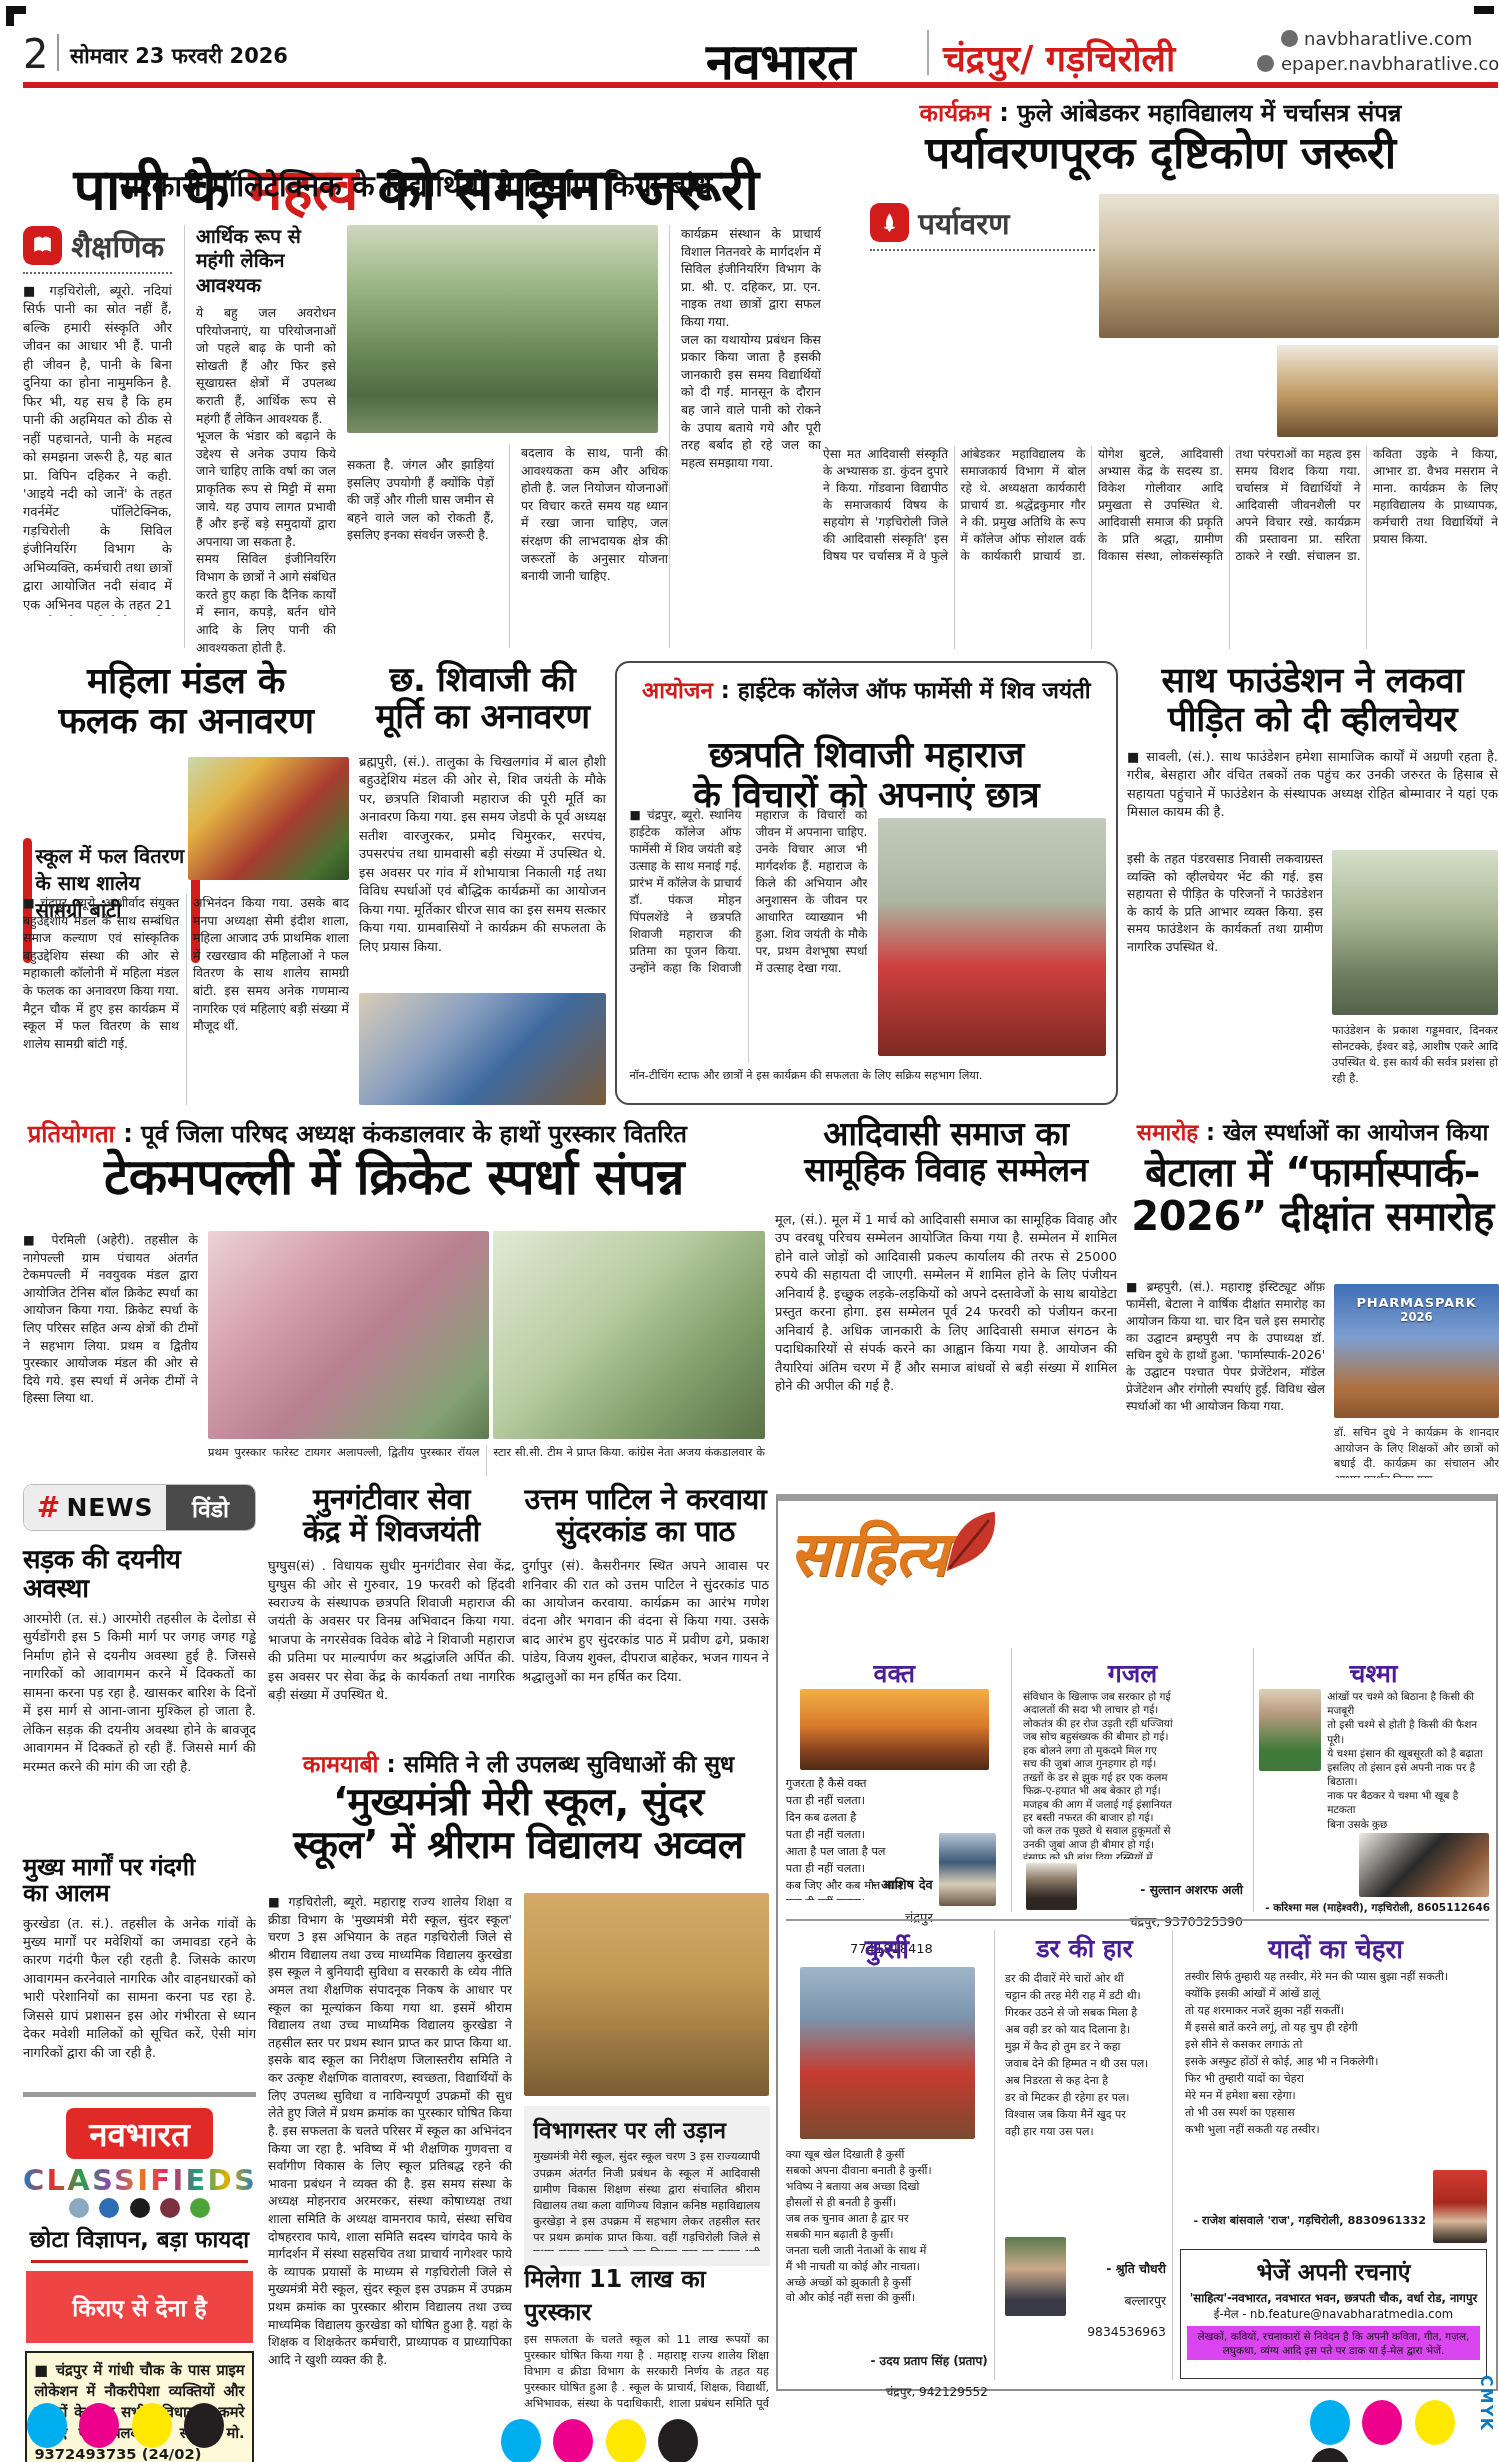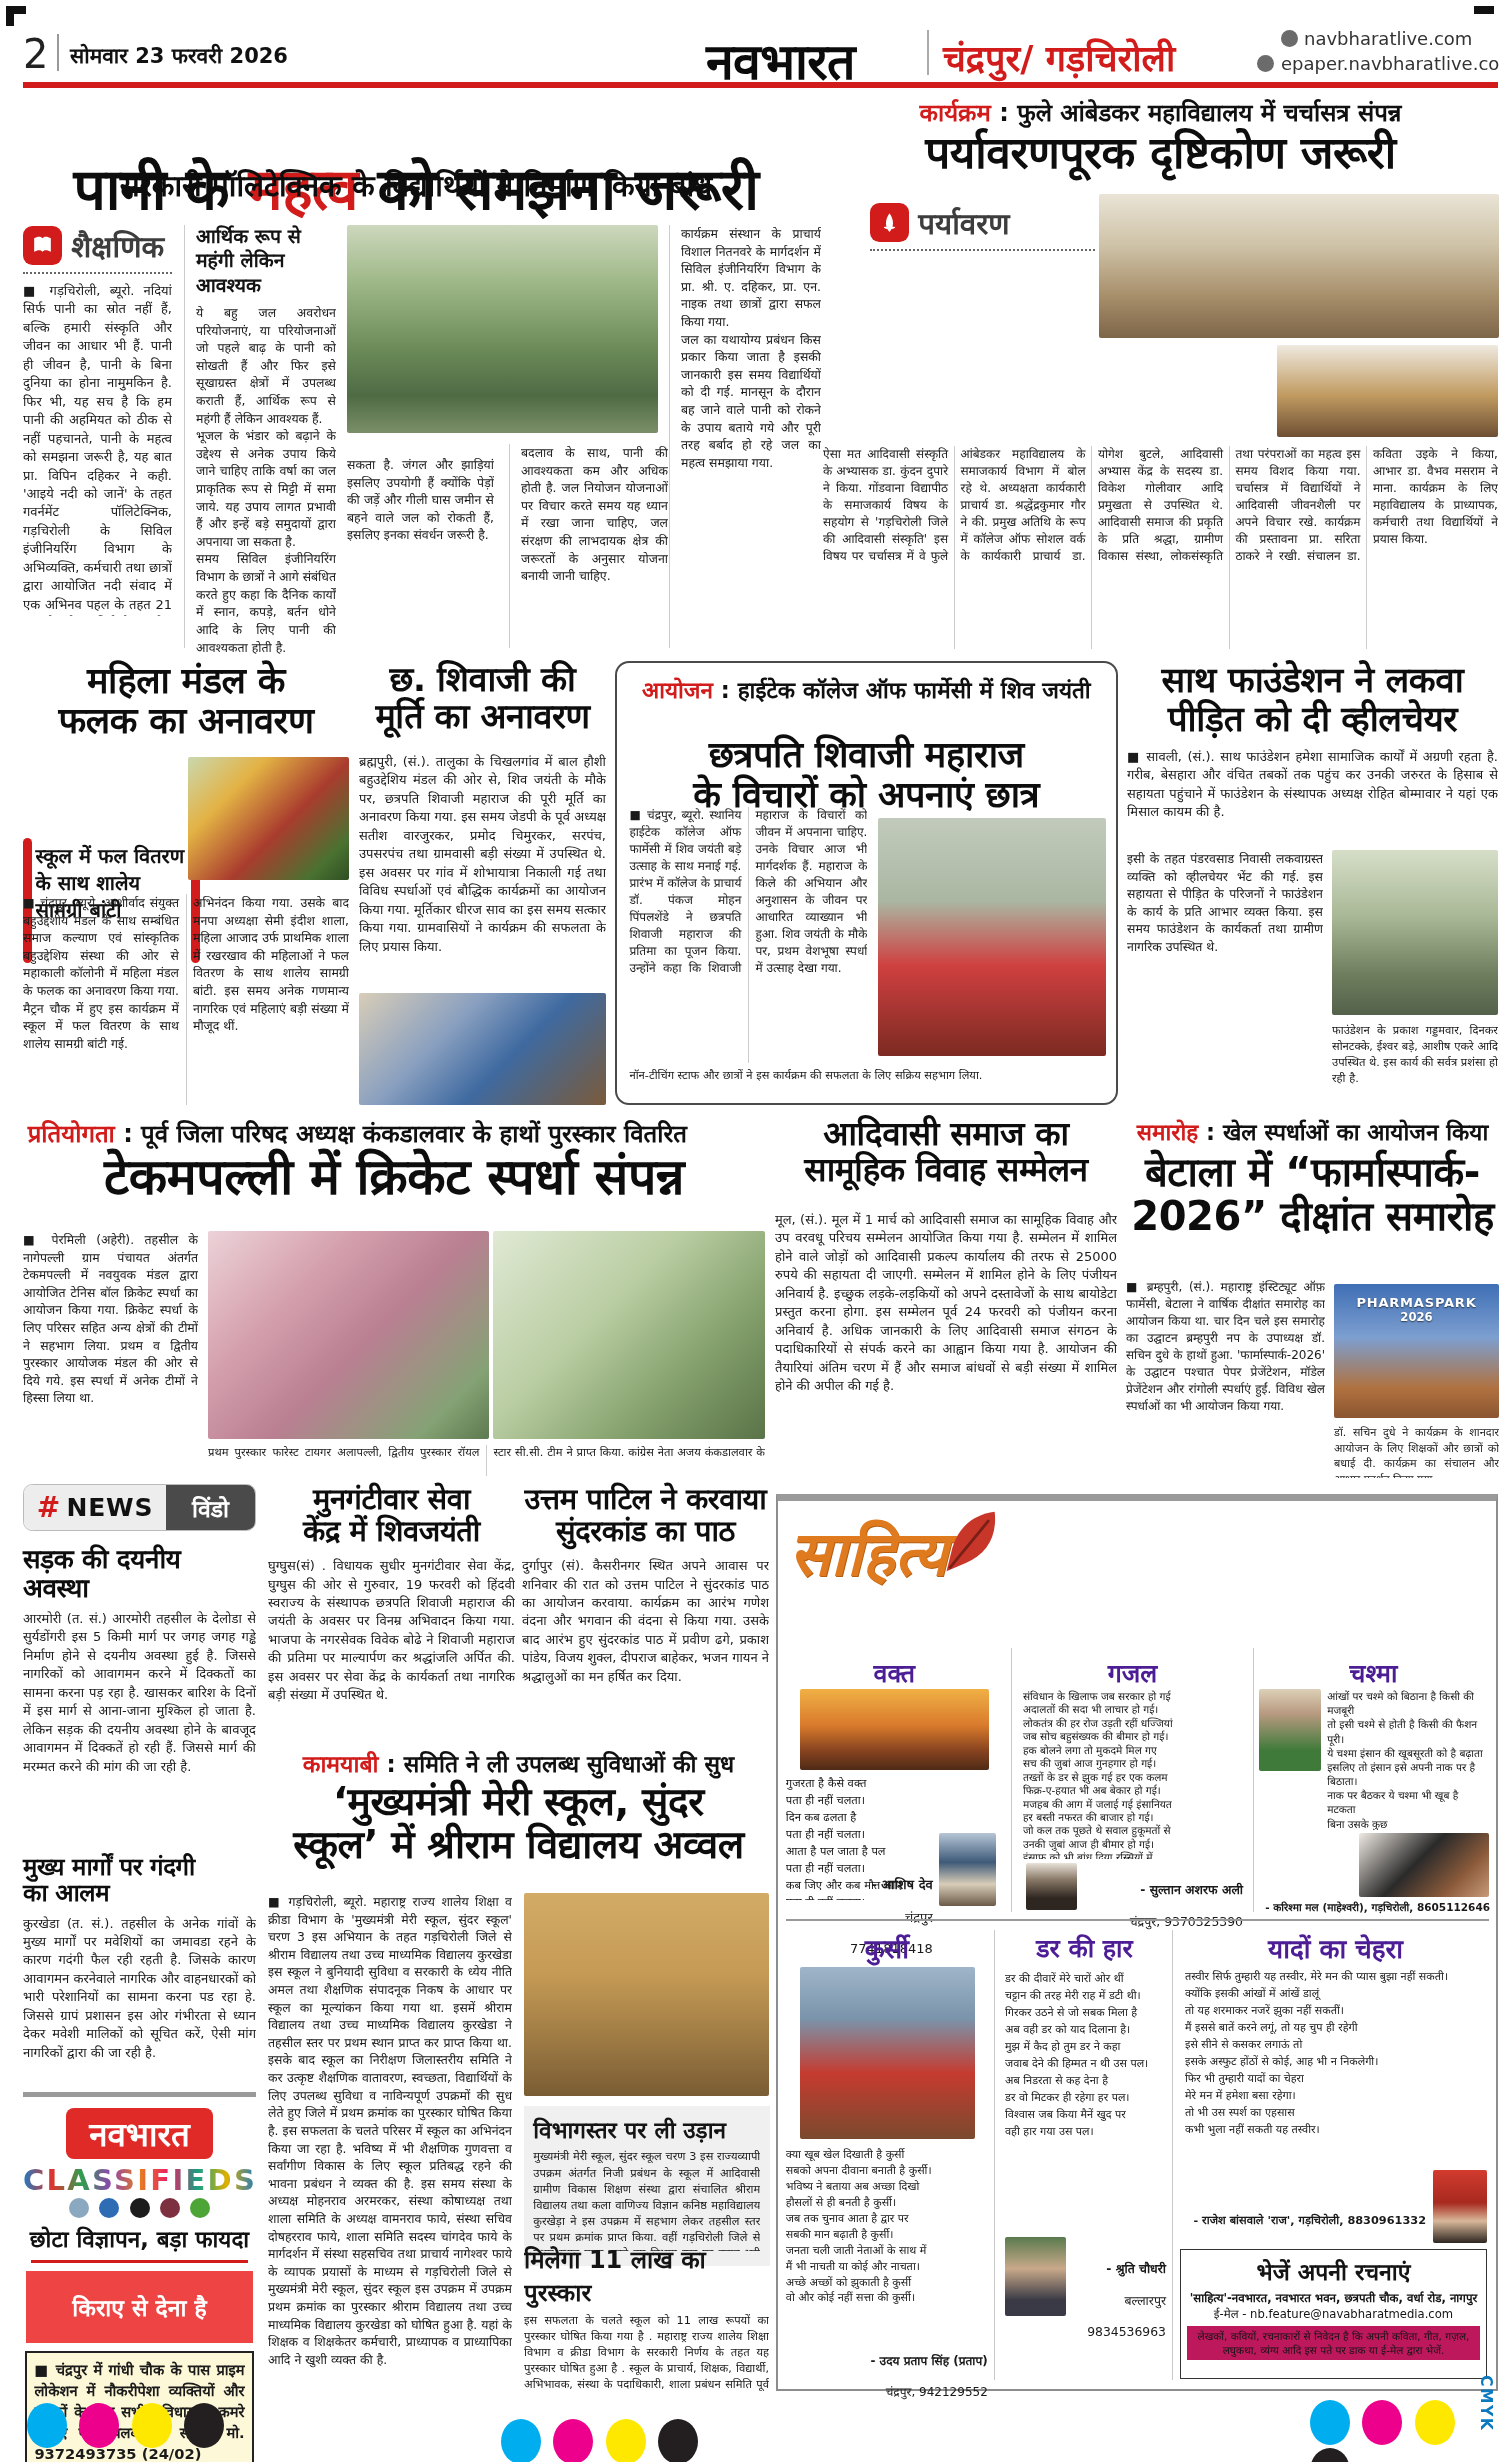--- a/index.html
+++ b/index.html
@@ -228,21 +228,21 @@
       <span class="kl">कामयाबी</span><span> : समिति ने ली उपलब्ध सुविधाओं की सुध</span>
     </div>
     <div class="hl abs" style="left:0;top:34px;width:501px;font-size:39px;">‘मुख्यमंत्री मेरी स्कूल, सुंदर
 स्कूल’ में श्रीराम विद्यालय अव्वल</div>
     <div class="bt abs" style="left:0;top:146px;width:244px;height:520px;font-size:12.4px;">■ गड़चिरोली, ब्यूरो. महाराष्ट्र राज्य शालेय शिक्षा व क्रीडा विभाग के 'मुख्यमंत्री मेरी स्कूल, सुंदर स्कूल' चरण 3 इस अभियान के तहत गड़चिरोली जिले से श्रीराम विद्यालय तथा उच्च माध्यमिक विद्यालय कुरखेडा इस स्कूल ने बुनियादी सुविधा व सरकारी के ध्येय नीति अमल तथा शैक्षणिक संपादनूक निकष के आधार पर स्कूल का मूल्यांकन किया गया था. इसमें श्रीराम विद्यालय तथा उच्च माध्यमिक विद्यालय कुरखेडा ने तहसील स्तर पर प्रथम स्थान प्राप्त कर प्राप्त किया था. इसके बाद स्कूल का निरीक्षण जिलास्तरीय समिति ने कर उत्कृष्ट शैक्षणिक वातावरण, स्वच्छता, विद्यार्थियों के लिए उपलब्ध सुविधा व नाविन्यपूर्ण उपक्रमों की सुध लेते हुए जिले में प्रथम क्रमांक का पुरस्कार घोषित किया है. इस सफलता के चलते परिसर में स्कूल का अभिनंदन किया जा रहा है. भविष्य में भी शैक्षणिक गुणवत्ता व सर्वांगीण विकास के लिए स्कूल प्रतिबद्ध रहने की भावना प्रबंधन ने व्यक्त की है. इस समय संस्था के अध्यक्ष मोहनराव अरमरकर, संस्था कोषाध्यक्ष तथा शाला समिति के अध्यक्ष वामनराव फाये, संस्था सचिव दोषहरराव फाये, शाला समिति सदस्य चांगदेव फाये के मार्गदर्शन में संस्था सहसचिव तथा प्राचार्य नागेश्वर फाये के व्यापक प्रयासों के माध्यम से गड़चिरोली जिले से मुख्यमंत्री मेरी स्कूल, सुंदर स्कूल इस उपक्रम में उपक्रम प्रथम क्रमांक का पुरस्कार श्रीराम विद्यालय तथा उच्च माध्यमिक विद्यालय कुरखेडा को घोषित हुआ है. यहां के शिक्षक व शिक्षकेतर कर्मचारी, प्राध्यापक व प्राध्यापिका आदि ने खुशी व्यक्त की है.</div>
     <div class="ph abs" style="left:256px;top:146px;width:245px;height:203px;background:linear-gradient(180deg,#d2ab67 0%,#c59a55 40%,#9a7742 75%,#7a5c34 100%);"></div>
     <div class="subbox abs" style="left:256px;top:359px;width:227px;height:144px;">
       <div style="font-size:22.5px;font-weight:800;">विभागस्तर पर ली उड़ान</div>
       <div class="bt" style="margin-top:4.7px;height:102px;font-size:11.3px;">मुख्यमंत्री मेरी स्कूल, सुंदर स्कूल चरण 3 इस राज्यव्यापी उपक्रम अंतर्गत निजी प्रबंधन के स्कूल में आदिवासी ग्रामीण विकास शिक्षण संस्था द्वारा संचालित श्रीराम विद्यालय तथा कला वाणिज्य विज्ञान कनिष्ठ महाविद्यालय कुरखेड़ा ने इस उपक्रम में सहभाग लेकर तहसील स्तर पर प्रथम क्रमांक प्राप्त किया. वहीं गड़चिरोली जिले से प्रथम स्थान प्राप्त करते हुए विभाग स्तर पर उड़ान भरी है.</div>
     </div>
-    <div class="abs" style="left:256px;top:495px;width:245px;height:152px;overflow:hidden;">
+    <div class="abs" style="left:256px;top:514px;width:245px;height:152px;overflow:hidden;">
       <div style="font-size:24px;font-weight:800;">मिलेगा 11 लाख का पुरस्कार</div>
       <div class="bt" style="margin-top:4.7px;height:115px;font-size:11.3px;">इस सफलता के चलते स्कूल को 11 लाख रूपयों का पुरस्कार घोषित किया गया है . महाराष्ट्र राज्य शालेय शिक्षा विभाग व क्रीडा विभाग के सरकारी निर्णय के तहत यह पुरस्कार घोषित हुआ है . स्कूल के प्राचार्य, शिक्षक, विद्यार्थी, अभिभावक, संस्था के पदाधिकारी, शाला प्रबंधन समिति पूर्व विद्यार्थी संघ आदि के संयुक्त प्रयासों से यह सफलता प्राप्त हुई है .</div>
     </div>
   </div>
 
   <div class="abs" style="left:776px;top:1494px;width:722px;height:897px;border:2.3px solid #8d8d8d;border-top:7.8px solid #9a9a9a;box-sizing:border-box;">
     <div class="abs" style="left:11.6px;top:9.3px;width:213px;height:140px;">
       <span style="font-size:61px;font-weight:800;font-style:italic;color:#e07a1f;text-shadow:0.8px 0.8px 0 #b55f12;">साहित्य</span>
       <svg class="abs" style="left:147px;top:-4.7px;" width="70" height="85" viewBox="0 0 24 30">
           <path fill="#c8362a" d="M20 2c-8 1-13 6-15 13l-2 8 7-3c7-3 11-9 10-18z"></path>
@@ -362,21 +362,21 @@
 मेरे मन में हमेशा बसा रहेगा।
 तो भी उस स्पर्श का एहसास
 कभी भुला नहीं सकती यह तस्वीर।</div>
     <div class="ph abs" style="left:655px;top:669px;width:54px;height:73px;background:linear-gradient(180deg,#d23b2e 0%,#a8291f 45%,#d8b89a 70%,#2e2620 100%);"></div>
     <div class="credit abs" style="left:407px;top:711px;width:241px;font-size:11.3px;">- राजेश बांसवाले 'राज', गड़चिरोली, 8830961332</div>
 
     <div class="abs" style="left:402px;top:748px;width:307px;height:130px;border:1.6px solid #333;box-sizing:border-box;text-align:center;padding-top:4.7px;">
       <div style="font-size:23px;font-weight:800;">भेजें अपनी रचनाएं</div>
       <div style="font-size:11.6px;font-weight:700;margin-top:3.1px;">'साहित्य'-नवभारत, नवभारत भवन, छत्रपती चौक, वर्धा रोड, नागपुर</div>
       <div style="font-size:11.6px;margin-top:1.6px;">ई-मेल - nb.feature@navabharatmedia.com</div>
-      <div style="font-size:10.5px;background:#be185d;margin:4.7px 6.2px 0 6.2px;padding:3.1px;">लेखकों, कवियों, रचनाकारों से निवेदन है कि अपनी कविता, गीत, गज़ल, लघुकथा, व्यंग्य आदि इस पते पर डाक या ई-मेल द्वारा भेजें.</div>
+      <div style="font-size:10.5px;background:#d946ef;margin:4.7px 6.2px 0 6.2px;padding:3.1px;">लेखकों, कवियों, रचनाकारों से निवेदन है कि अपनी कविता, गीत, गज़ल, लघुकथा, व्यंग्य आदि इस पते पर डाक या ई-मेल द्वारा भेजें.</div>
     </div>
   </div>
 
   <div class="abs" style="left:27px;top:2403px;">
     <span class="dot" style="background:#00aeef;"></span><span class="dot" style="background:#ec008c;"></span><span class="dot" style="background:#ffe800;"></span><span class="dot" style="background:#231f20;"></span>
   </div>
   <div class="abs" style="left:501px;top:2419px;">
     <span class="dot" style="background:#00aeef;"></span><span class="dot" style="background:#ec008c;"></span><span class="dot" style="background:#ffe800;"></span><span class="dot" style="background:#231f20;"></span>
   </div>
   <div class="abs" style="left:1310px;top:2400px;">

